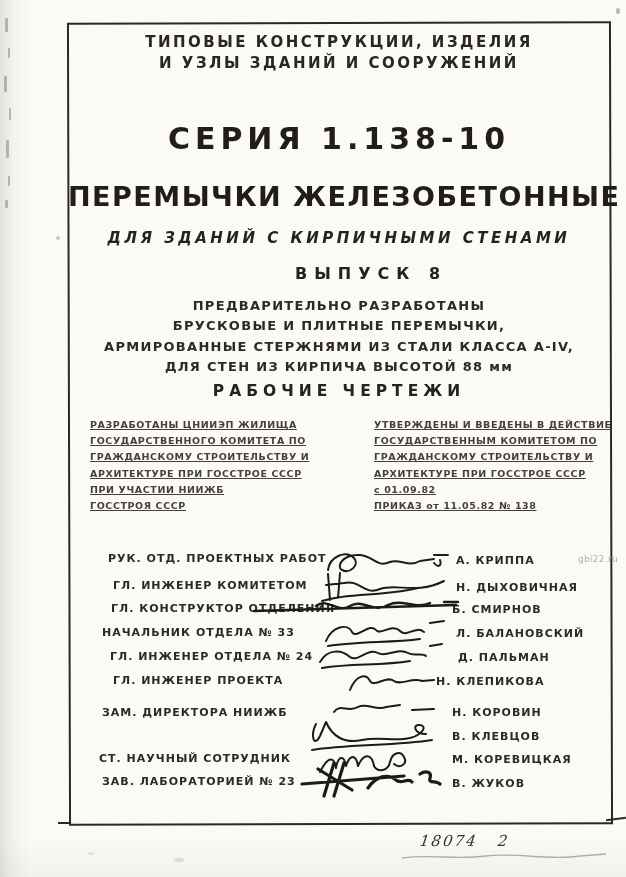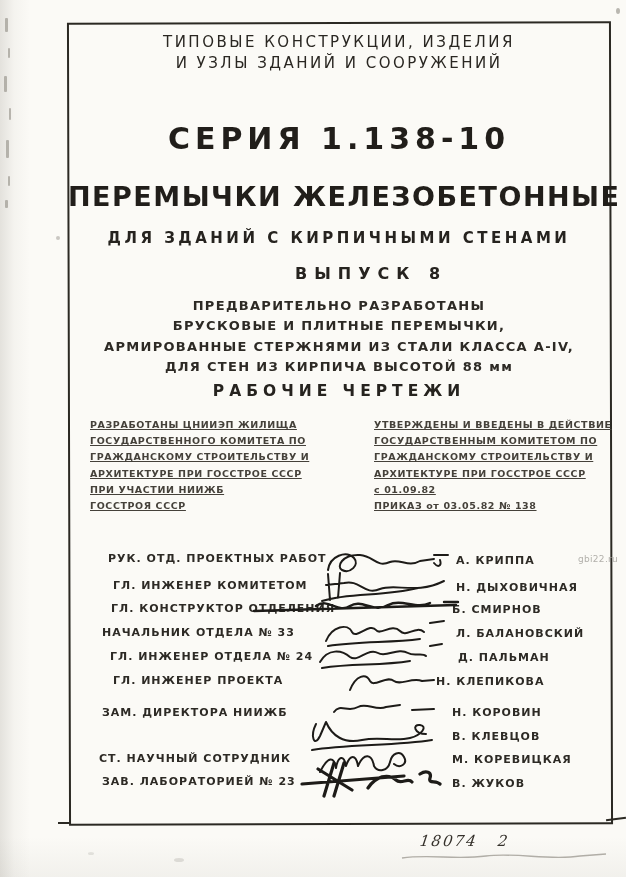--- a/index.html
+++ b/index.html
@@ -12,24 +12,24 @@
   .page::before{content:"";position:absolute;inset:0;
     background:linear-gradient(90deg,rgba(120,115,105,.18) 0,rgba(120,115,105,.05) 14px,rgba(0,0,0,0) 30px),
                linear-gradient(0deg,rgba(120,115,105,.07) 0,rgba(0,0,0,0) 40px);
     pointer-events:none;}
   .frame{
     position:absolute;left:68px;top:22px;width:540px;height:799px;
     border:2px solid #2b2923;transform:rotate(-.15deg);
   }
   .tx{position:absolute;white-space:nowrap;}
   .center{left:68px;width:542px;text-align:center;}
-  .hdr{font-size:15px;font-weight:normal;letter-spacing:2.5px;line-height:21px;color:#2a2722;}
+  .hdr{font-size:15px;font-weight:bold;letter-spacing:2.5px;line-height:21px;color:#2a2722;}
   .series{font-size:30px;font-weight:bold;letter-spacing:5px;color:#211e1a;text-align:center;}
   .maintitle{font-size:27px;font-weight:bold;letter-spacing:1.5px;color:#211e1a;}
-  .subtitle{font-size:15px;font-weight:bold;letter-spacing:3.5px;}
+  .subtitle{font-size:15px;font-weight:bold;letter-spacing:3.5px;font-style:italic;}
   .issue{font-size:16px;font-weight:bold;letter-spacing:7px;padding-left:32px;}
   .desc{font-size:13px;font-weight:bold;letter-spacing:1.3px;line-height:20.5px;color:#2d2a25;}
   .doctype{font-size:15.5px;font-weight:bold;letter-spacing:5px;}
   .smallcol{font-size:9.5px;font-weight:bold;letter-spacing:.6px;line-height:16.2px;color:#45413a;white-space:normal;text-decoration:underline;}
   .smallcol div{white-space:nowrap;}
   .role,.name{font-size:11px;font-weight:bold;letter-spacing:1px;color:#2d2a25;}
   .sig{position:absolute;}
   .sig path{fill:none;stroke:#1d1b18;stroke-width:2;stroke-linecap:round;stroke-linejoin:round;}
   .sig.heavy path{stroke-width:3.2;}
   .sig.thin path{stroke-width:2.4;}
@@ -85,21 +85,21 @@
     <div>АРХИТЕКТУРЕ ПРИ ГОССТРОЕ СССР</div>
     <div>ПРИ УЧАСТИИ НИИЖБ</div>
     <div>ГОССТРОЯ СССР</div>
   </div>
   <div class="tx smallcol" style="left:374px;top:417px">
     <div>УТВЕРЖДЕНЫ И ВВЕДЕНЫ В ДЕЙСТВИЕ</div>
     <div>ГОСУДАРСТВЕННЫМ КОМИТЕТОМ ПО</div>
     <div>ГРАЖДАНСКОМУ СТРОИТЕЛЬСТВУ И</div>
     <div>АРХИТЕКТУРЕ ПРИ ГОССТРОЕ СССР</div>
     <div>с 01.09.82</div>
-    <div>ПРИКАЗ  от 03.05.82   № 138</div>
+    <div>ПРИКАЗ  от 11.05.82   № 138</div>
   </div>
 
   <div class="tx role" style="left:108px;top:552px">РУК. ОТД. ПРОЕКТНЫХ РАБОТ</div>
   <div class="tx name" style="left:456px;top:554px">А. КРИППА</div>
   <div class="tx role" style="left:113px;top:579px">ГЛ. ИНЖЕНЕР КОМИТЕТОМ</div>
   <div class="tx name" style="left:456px;top:581px">Н. ДЫХОВИЧНАЯ</div>
   <div class="tx role" style="left:111px;top:602px">ГЛ. КОНСТРУКТОР ОТДЕЛЕНИЯ</div>
   <div class="tx name" style="left:452px;top:603px">Б. СМИРНОВ</div>
   <div class="tx role" style="left:102px;top:626px">НАЧАЛЬНИК ОТДЕЛА № 33</div>
   <div class="tx name" style="left:456px;top:627px">Л. БАЛАНОВСКИЙ</div>

